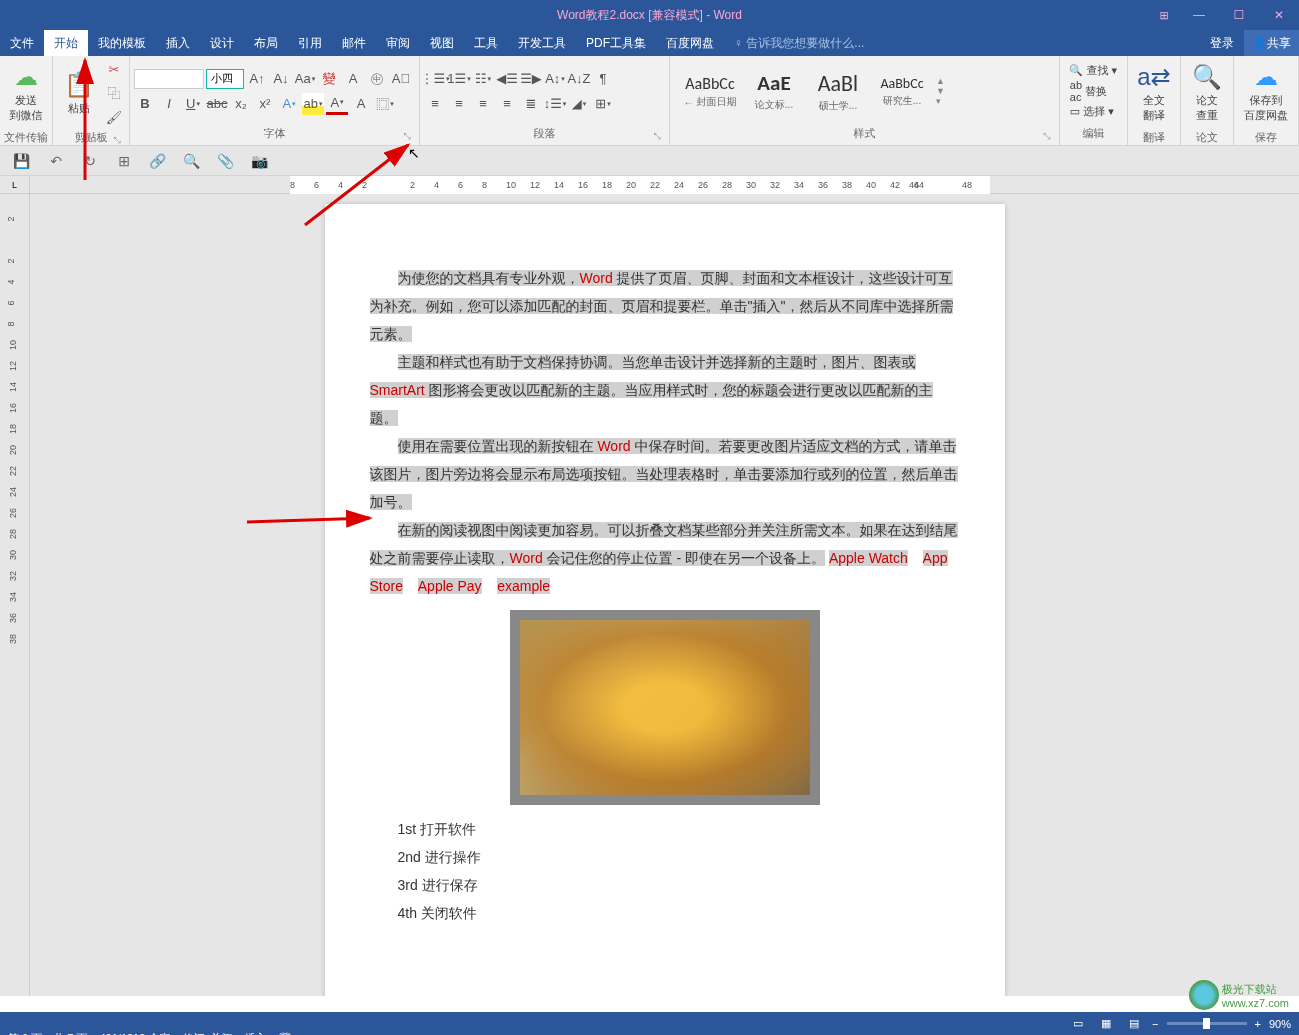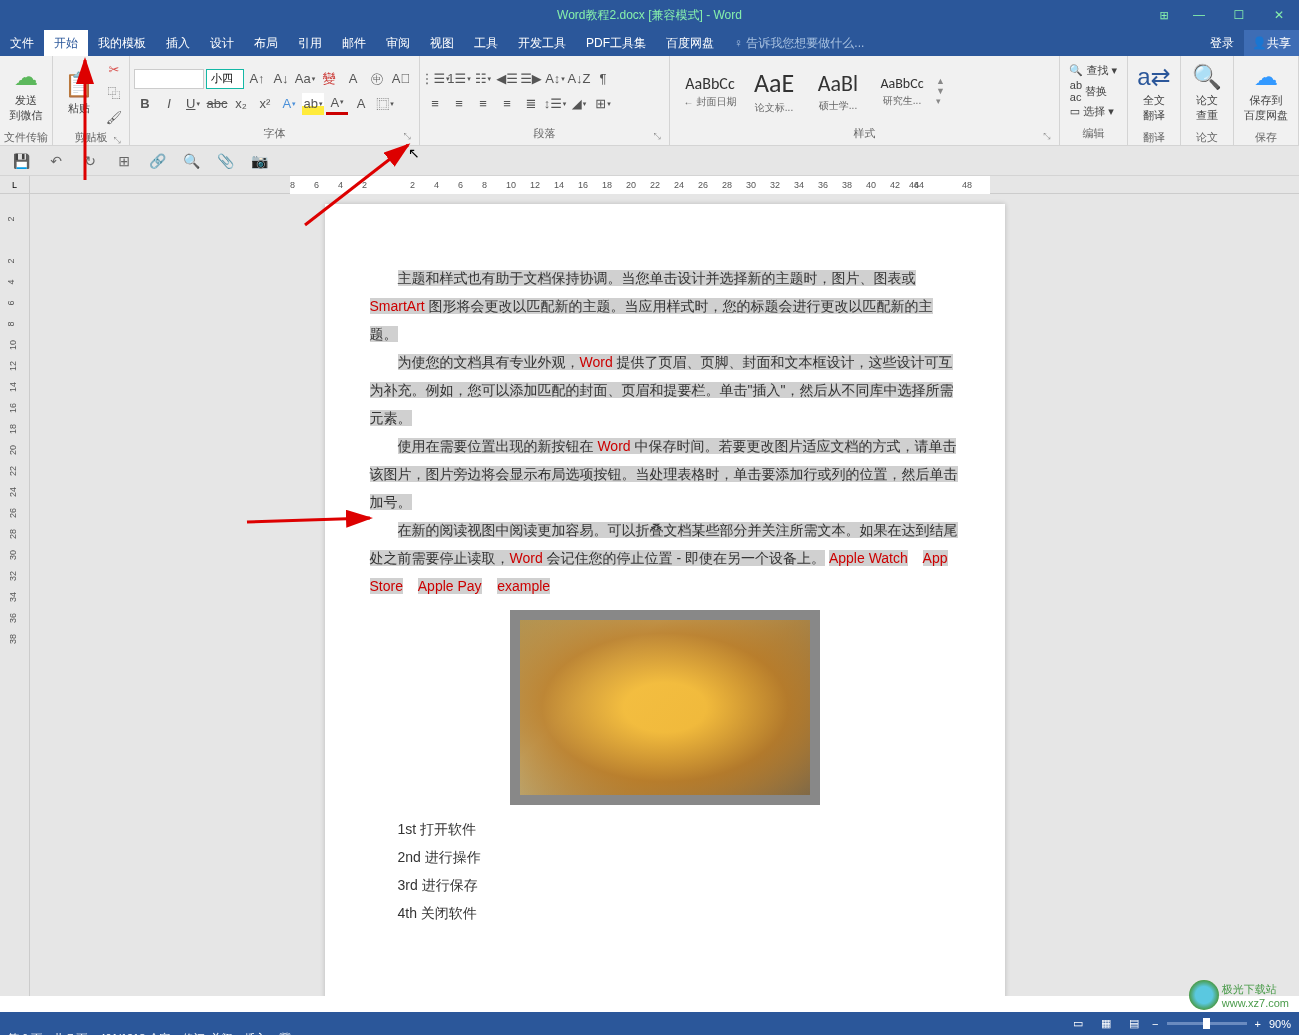--- a/index.html
+++ b/index.html
@@ -1,18 +1,18 @@
 <!DOCTYPE html>
 <html><head>
 <meta charset="utf-8">
 <style>
 * { margin: 0; padding: 0; box-sizing: border-box; font-family: "Microsoft YaHei", sans-serif; }
 body { background: #fff; width: 1299px; height: 1035px; overflow: hidden; position: relative; }
 
-.titlebar { background: #2b579a; color: #86efac; height: 30px; display: flex; align-items: center; position: relative; }
+.titlebar { background: #2b579a; color: #f9a8d4; height: 30px; display: flex; align-items: center; position: relative; }
 .titlebar-title { position: absolute; left: 50%; transform: translateX(-50%); font-size: 12px; }
 .titlebar-right { position: absolute; right: 0; display: flex; align-items: center; }
 .titlebar-btn { width: 40px; height: 30px; display: flex; align-items: center; justify-content: center; font-size: 12px; }
 .titlebar-icon { width: 30px; height: 30px; display: flex; align-items: center; justify-content: center; font-size: 11px; }
 
 .menubar { background: #2b579a; color: #fff; height: 26px; display: flex; align-items: center; position: relative; }
 .menu-item { padding: 0 10px; font-size: 12px; height: 26px; display: flex; align-items: center; }
 .menu-item.active { background: #fff; color: #2b579a; }
 .menu-right { position: absolute; right: 0; display: flex; align-items: center; }
 .menu-login { font-size: 12px; padding: 0 10px; }
@@ -212,21 +212,21 @@
     <div class="ribbon-group-label"><span>段落</span><span class="dialog-launcher">⤡</span></div>
   </div>
 
   <div class="ribbon-group" style="flex:1">
     <div class="ribbon-group-content styles-gallery">
       <div class="style-item">
         <div class="style-preview" style="font-size:16px">AaBbCc</div>
         <div class="style-name">← 封面日期</div>
       </div>
       <div class="style-item">
-        <div class="style-preview" style="font-size:26px;font-weight:normal">AaE</div>
+        <div class="style-preview" style="font-size:21px;font-weight:bold">AaE</div>
         <div class="style-name">论文标...</div>
       </div>
       <div class="style-item">
         <div class="style-preview" style="font-size:22px">AaBl</div>
         <div class="style-name">硕士学...</div>
       </div>
       <div class="style-item">
         <div class="style-preview" style="font-size:14px">AaBbCc</div>
         <div class="style-name">研究生...</div>
       </div>
@@ -344,22 +344,22 @@
       <div class="ruler-v-num" style="top: 335px;">28</div>
       <div class="ruler-v-num" style="top: 356px;">30</div>
       <div class="ruler-v-num" style="top: 377px;">32</div>
       <div class="ruler-v-num" style="top: 398px;">34</div>
       <div class="ruler-v-num" style="top: 419px;">36</div>
       <div class="ruler-v-num" style="top: 440px;">38</div>
     </div>
   <div class="page-area">
     <div class="page">
       <div class="doc-text">
+        <p><span class="sel">为使您的文档具有专业外观，</span><span class="sel red">Word</span><span class="sel"> 提供了页眉、页脚、封面和文本框设计，这些设计可互为补充。例如，您可以添加匹配的封面、页眉和提要栏。单击"插入"，然后从不同库中选择所需元素。</span></p>
         <p><span class="sel">主题和样式也有助于文档保持协调。当您单击设计并选择新的主题时，图片、图表或 </span><span class="sel red">SmartArt</span><span class="sel"> 图形将会更改以匹配新的主题。当应用样式时，您的标题会进行更改以匹配新的主题。</span></p>
-        <p><span class="sel">为使您的文档具有专业外观，</span><span class="sel red">Word</span><span class="sel"> 提供了页眉、页脚、封面和文本框设计，这些设计可互为补充。例如，您可以添加匹配的封面、页眉和提要栏。单击"插入"，然后从不同库中选择所需元素。</span></p>
         <p><span class="sel">使用在需要位置出现的新按钮在 </span><span class="sel red">Word</span><span class="sel"> 中保存时间。若要更改图片适应文档的方式，请单击该图片，图片旁边将会显示布局选项按钮。当处理表格时，单击要添加行或列的位置，然后单击加号。</span></p>
         <p><span class="sel">在新的阅读视图中阅读更加容易。可以折叠文档某些部分并关注所需文本。如果在达到结尾处之前需要停止读取，</span><span class="sel red">Word</span><span class="sel"> 会记住您的停止位置 - 即使在另一个设备上。</span>
         <span class="sel red">Apple Watch</span>&nbsp;&nbsp;&nbsp;
         <span class="sel red">App Store</span>&nbsp;&nbsp;&nbsp;
         <span class="sel red">Apple Pay</span>&nbsp;&nbsp;&nbsp;
         <span class="sel red">example</span></p>
         <div class="doc-image">
             <div class="leaf-overlay"></div>
           </div>
         <p class="noindent" style="text-indent:2em"><span>1st</span> <span>打开软件</span></p>

